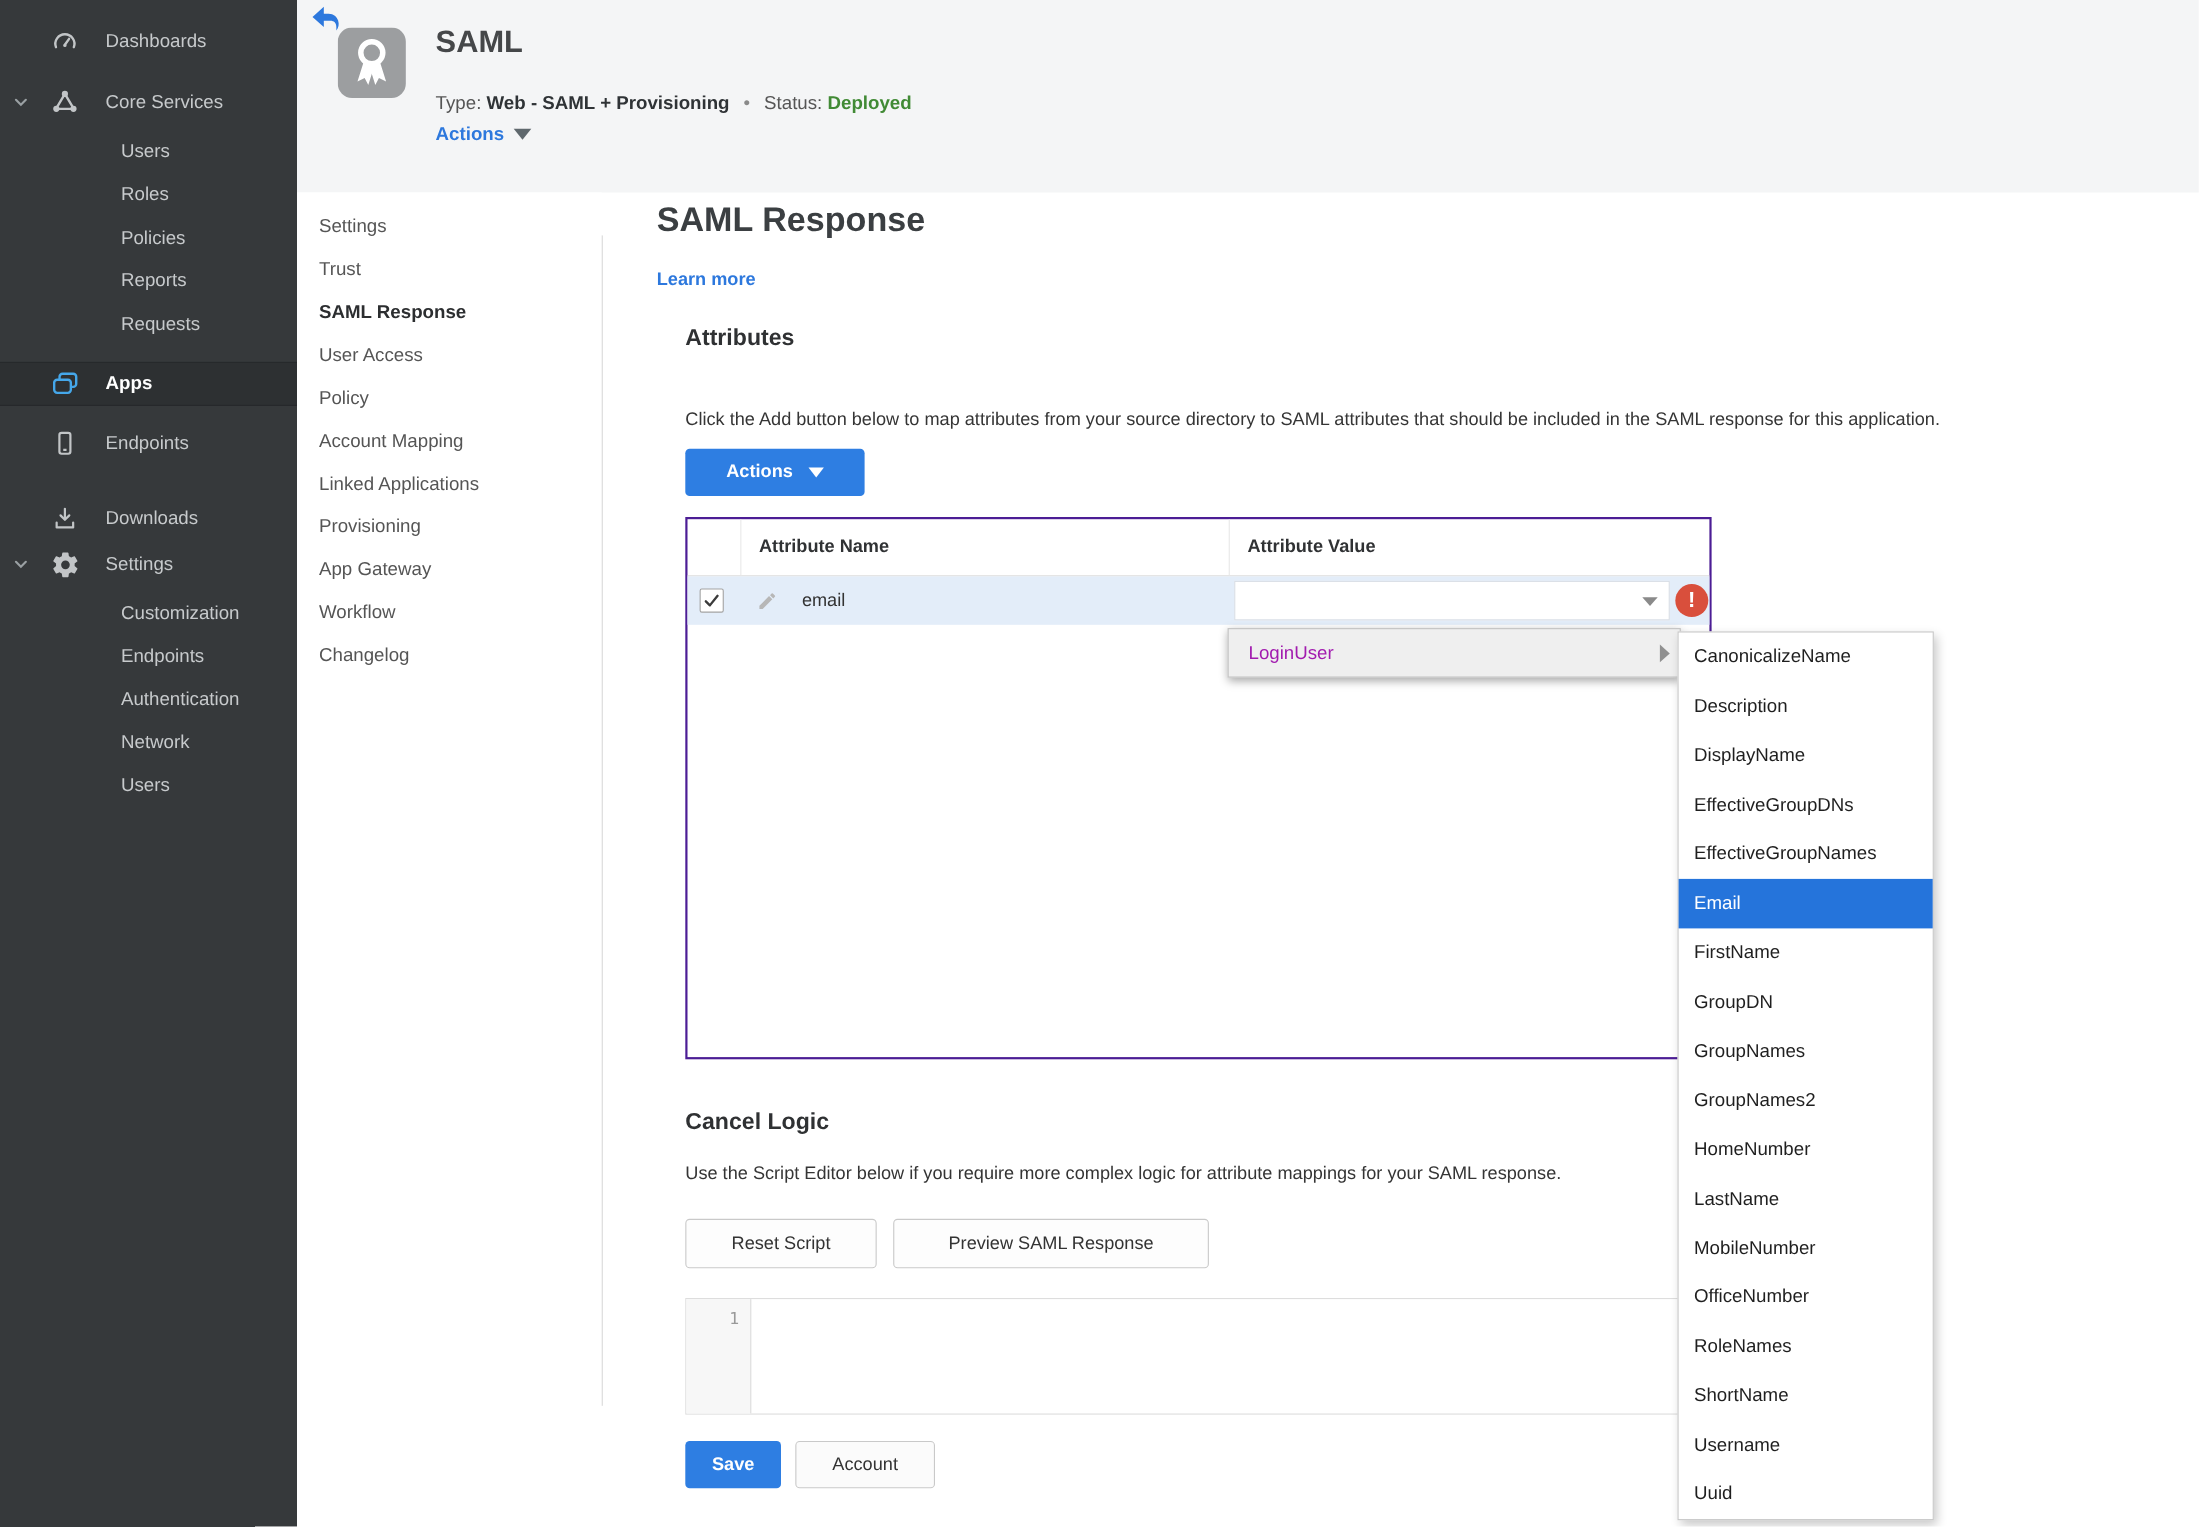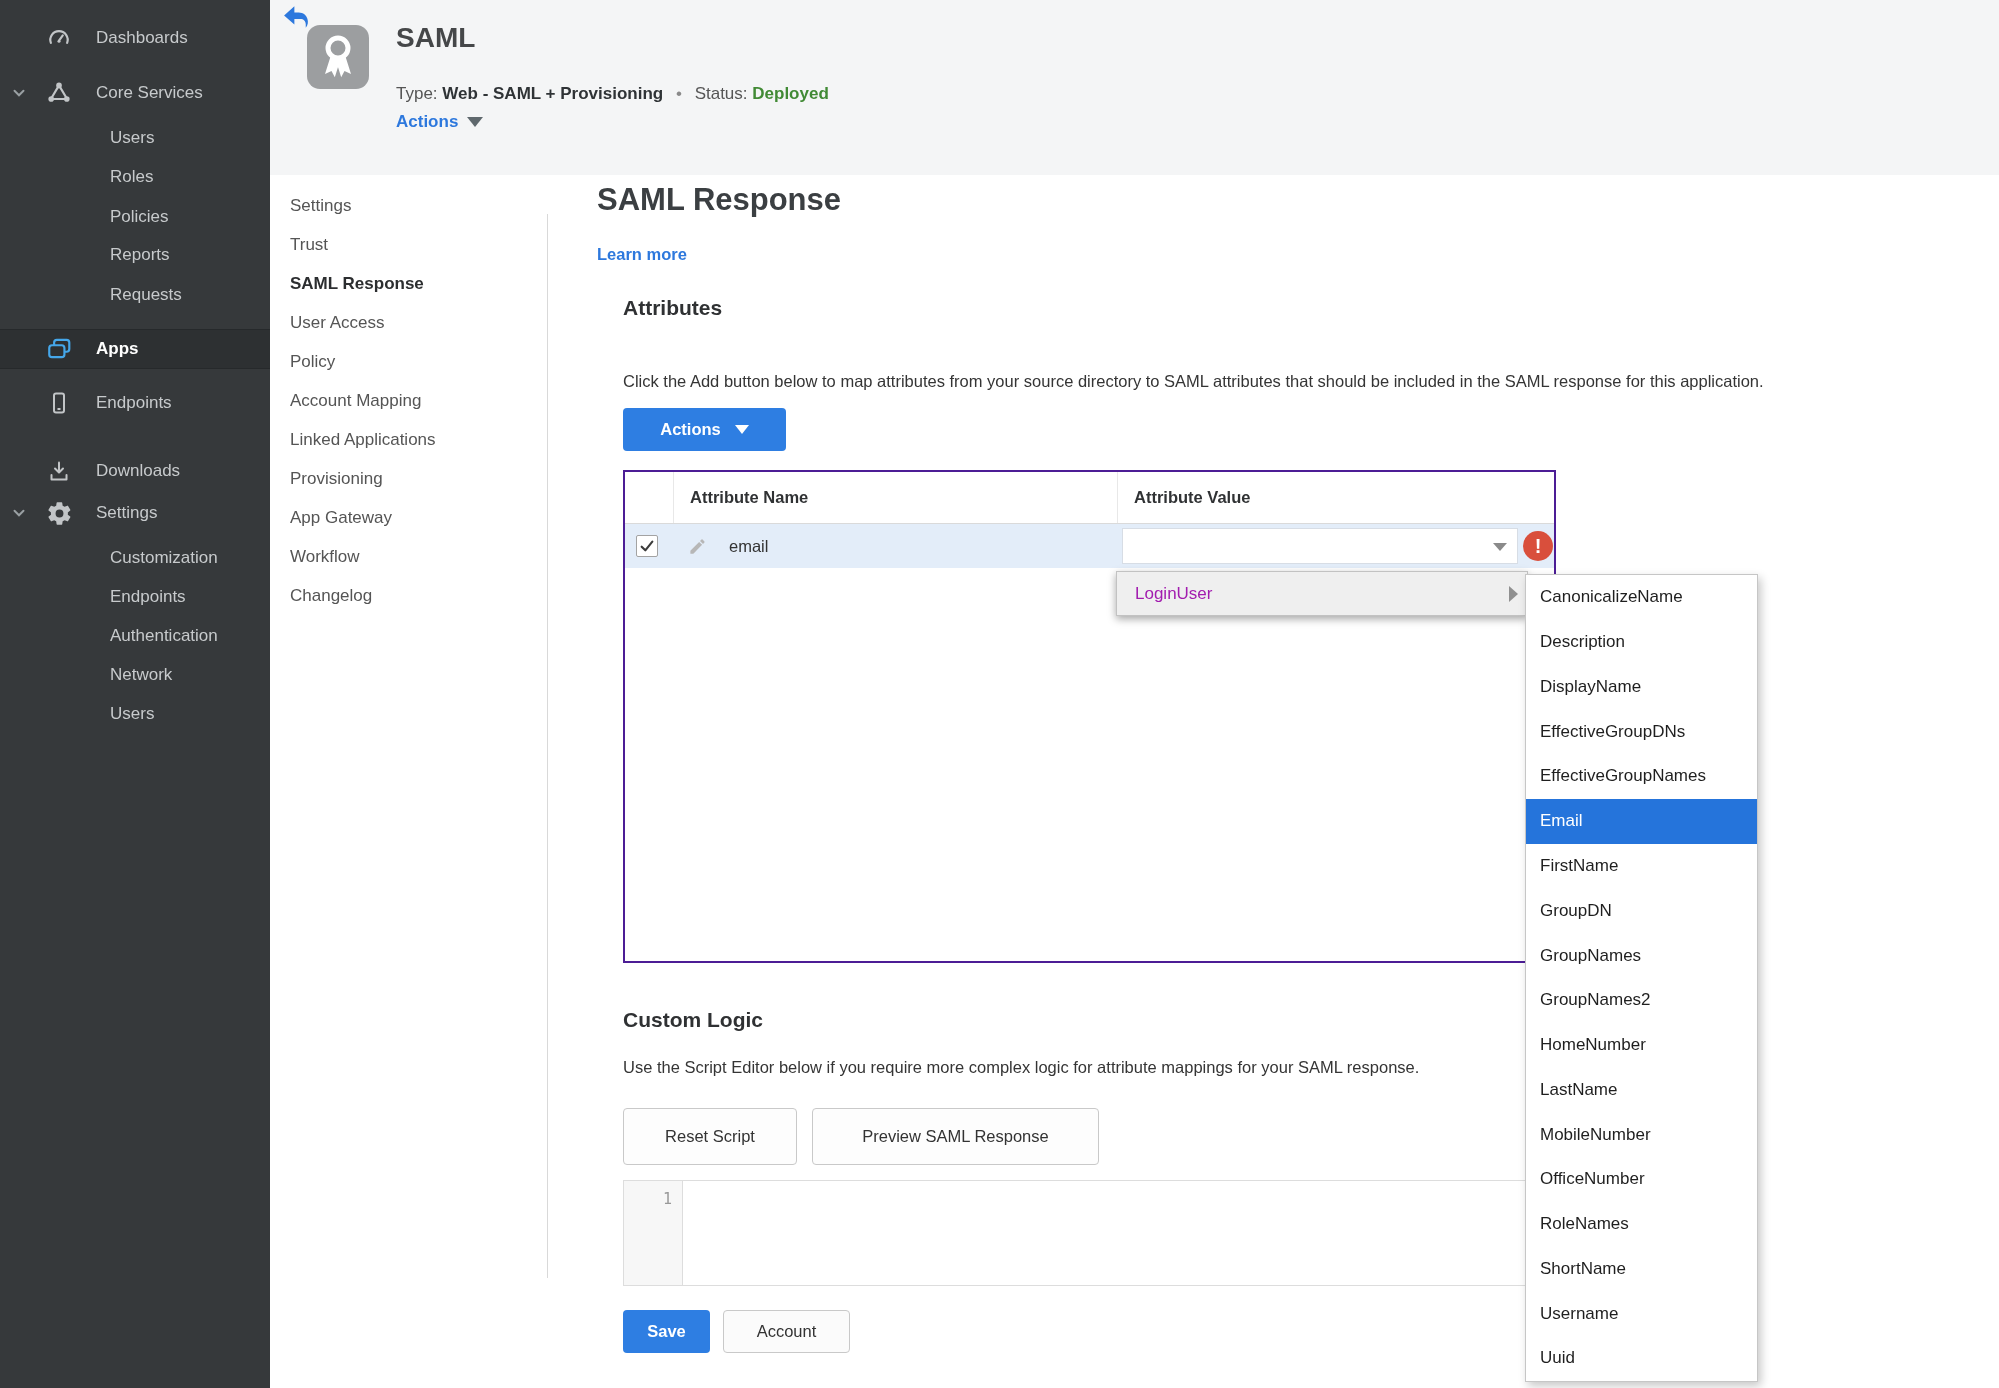--- a/index.html
+++ b/index.html
@@ -61,21 +61,21 @@
 
   
   .loginuser-menu { position:absolute; left:1116px; top:571px; width:412px; height:45px; background:#efefef; border:1px solid #c2c2c2; box-shadow:0 3px 8px rgba(0,0,0,.35); z-index:20; display:flex; align-items:center; cursor:pointer; }
   .loginuser-menu .mi-lbl { padding-left:18px; font-size:17px; color:#a21caf; }
   .loginuser-menu .caret-rt { position:absolute; right:9px; width:0; height:0; border-top:8px solid transparent; border-bottom:8px solid transparent; border-left:9px solid #909090; }
   .submenu { position:absolute; left:1525px; top:574px; width:233px; height:808px; background:#fff; border:1px solid #c6c6c6; box-shadow:3px 4px 9px rgba(0,0,0,.22); z-index:25; }
   .smi { height:44.77px; display:flex; align-items:center; padding-left:14px; font-size:17px; color:#1f1f1f; cursor:pointer; white-space:nowrap; }
   .smi.selected { background:#2574db; color:#fff; }
 
   
-  .btn-secondary { position:absolute; height:57px; background:#fdfdfd; border:1px solid #c9c9c9; border-radius:4px; font-size:16.5px; color:#333; cursor:pointer; font-family:inherit; }
+  .btn-secondary { position:absolute; height:45px; background:#fdfdfd; border:1px solid #c9c9c9; border-radius:4px; font-size:16.5px; color:#333; cursor:pointer; font-family:inherit; }
   .editor { position:absolute; left:623px; top:1180px; width:933px; height:106px; background:#fff; border:1px solid #ddd; display:flex; }
   .editor-gutter { width:59px; background:#f7f7f7; border-right:1px solid #ddd; text-align:right; padding:9px 10px 0 0; font-family:"DejaVu Sans Mono","Liberation Mono",monospace; font-size:15px; color:#999; }
   .editor-code { padding:9px 0 0 14px; font-family:"DejaVu Sans Mono","Liberation Mono",monospace; font-size:15.5px; color:#aa5500; white-space:pre; }
 
   .save-btn { position:absolute; left:623px; top:1310px; width:87px; height:43px; background:#2e7ee2; border:none; border-radius:4px; color:#fff; font-size:16.5px; font-weight:bold; cursor:pointer; font-family:inherit; }
   .cancel-btn { position:absolute; left:723px; top:1310px; width:127px; height:43px; background:#fbfbfb; border:1px solid #c9c9c9; border-radius:4px; color:#333; font-size:16.5px; cursor:pointer; font-family:inherit; }
 </style>
 </head>
 <body>
 
@@ -283,21 +283,21 @@
           </svg>
       </span>
       <span class="row-name">email</span>
       <span class="row-select">
         <span class="sel-caret"></span>
       </span>
       <span class="err-badge">!</span>
     </div>
   </div>
 
-  <div class="sec-heading" style="left:623px; top:1008px;">Custom Logic</div>
+  <div class="sec-heading" style="left:623px; top:1008px;">Cancel Logic</div>
   <div class="sec-desc" style="left:623px; top:1058px;">Use the Script Editor below if you require more complex logic for attribute mappings for your SAML response.</div>
 
   <button class="btn-secondary" style="left:623px; top:1108px; width:174px;">Reset Script</button>
   <button class="btn-secondary" style="left:812px; top:1108px; width:287px;">Preview SAML Response</button>
 
   <div class="editor">
     <div class="editor-gutter">1</div>
   </div>
 
   <button class="save-btn">Save</button>

